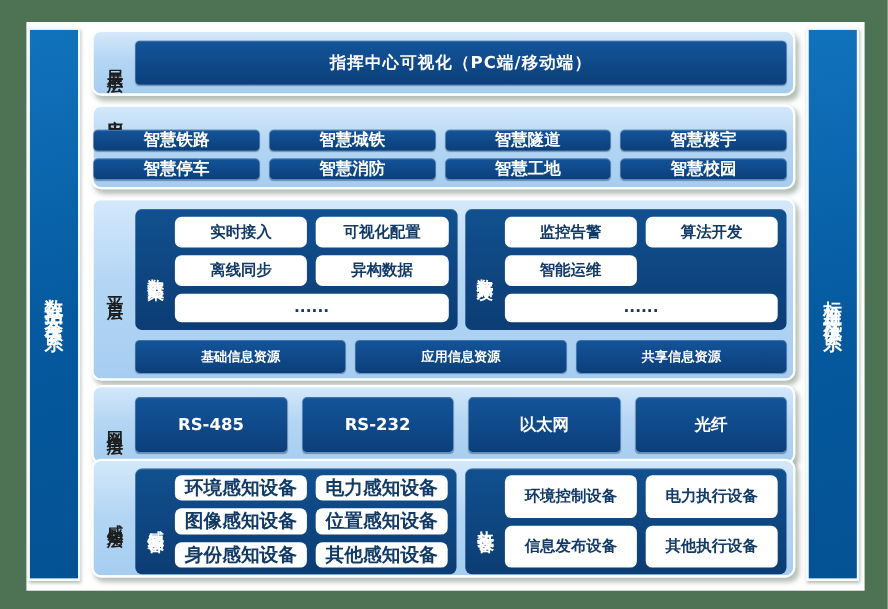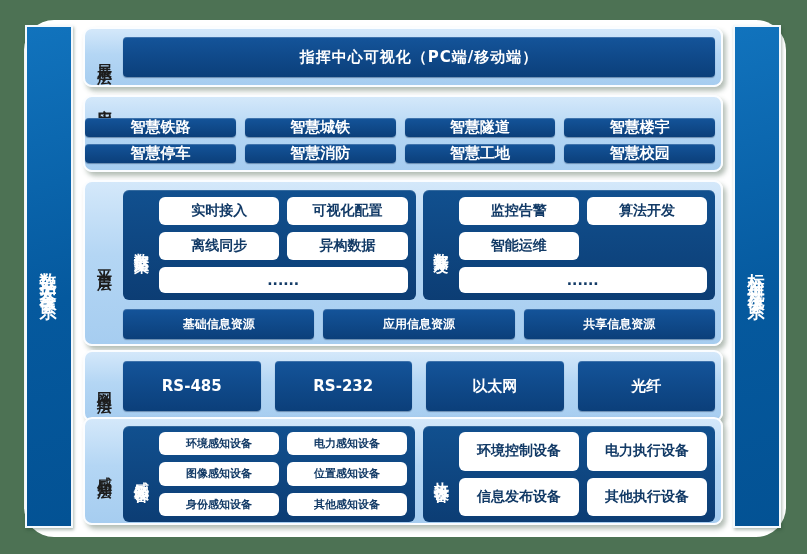--- a/index.html
+++ b/index.html
@@ -1,20 +1,20 @@
 <!DOCTYPE html>
 <html><head>
 <meta charset="utf-8">
 <style>
   * { margin:0; padding:0; box-sizing:border-box; }
   html,body { width:807px; height:554px; }
   body { font-family:"DejaVu Sans","Liberation Sans",sans-serif; }
 
   .stage { position:relative; width:807px; height:554px; background:#4d7254; overflow:hidden; }
-  .inner { position:absolute; left:24px; top:20px; width:762px; height:517px; background:#ffffff;border-radius:30px; }
+  .inner { position:absolute; left:24px; top:20px; width:762px; height:517px; background:#ffffff; }
 
   
   .pillar { position:absolute; top:5px; width:48px; height:503px;
             background:linear-gradient(165deg,#1173bd 0%,#05599e 55%,#035294 100%);
             border:2px solid #f4f9fd; display:flex; align-items:center; justify-content:center;
             box-shadow:1px 2px 3px rgba(30,60,40,.35); }
   .pillar-left { left:1px; }
   .pillar-right { left:709px; }
   .vtext { writing-mode:vertical-lr; text-orientation:upright; }
   .pillar .vtext { color:#ffffff; font-size:17px; font-weight:bold; letter-spacing:6px; }
@@ -64,21 +64,21 @@
   .resbox { flex:1; font-size:12px; }
 
   
   .p-network .panel-content { display:flex; gap:14px; padding:9px 0; }
   .netbtn { flex:1; font-size:15px; }
 
   
   .p-perception .panel-content { display:flex; gap:8px; padding:7px 0 5px; }
   .p-perception .group { height:96px; padding:6px 8px; }
   .pill-grid-3 { grid-template-rows:repeat(3,1fr); }
-  .pill-grid-3 .pill { font-size:11px; }
+  .pill-grid-3 .pill { font-size:17px; }
   .pill-grid-2 .pill { font-size:14px; }
 </style>
 </head>
 <body>
 
 <div class="stage">
   <div class="inner">
 
     <div class="pillar pillar-left">
       <span class="vtext">数据安全体系</span>

